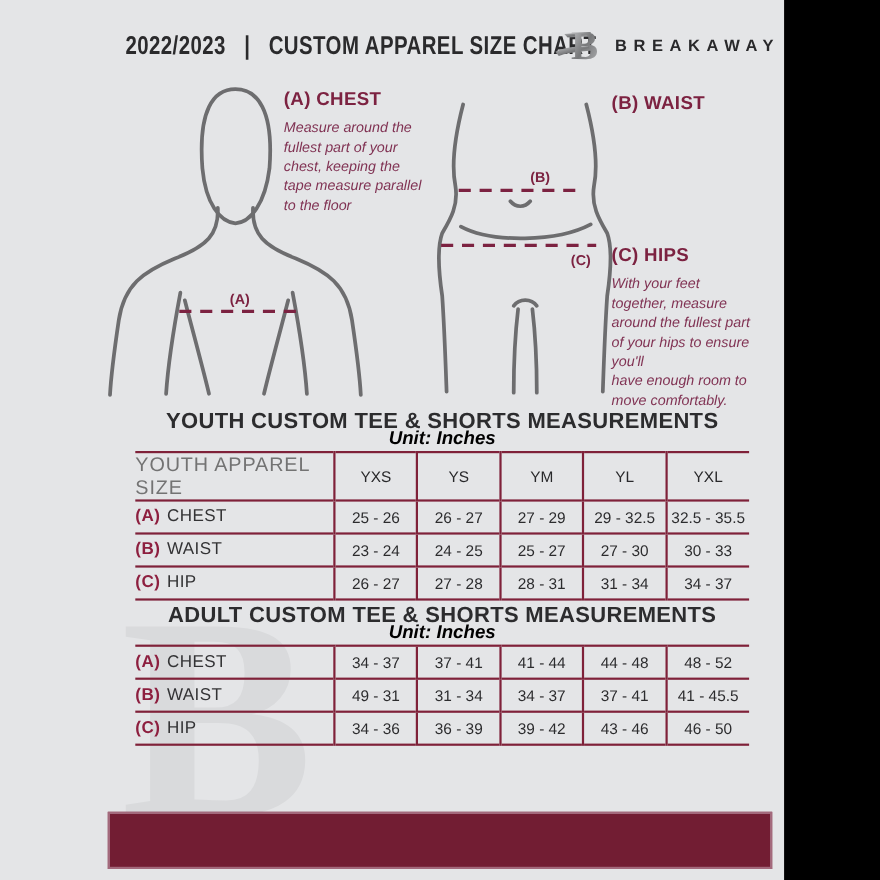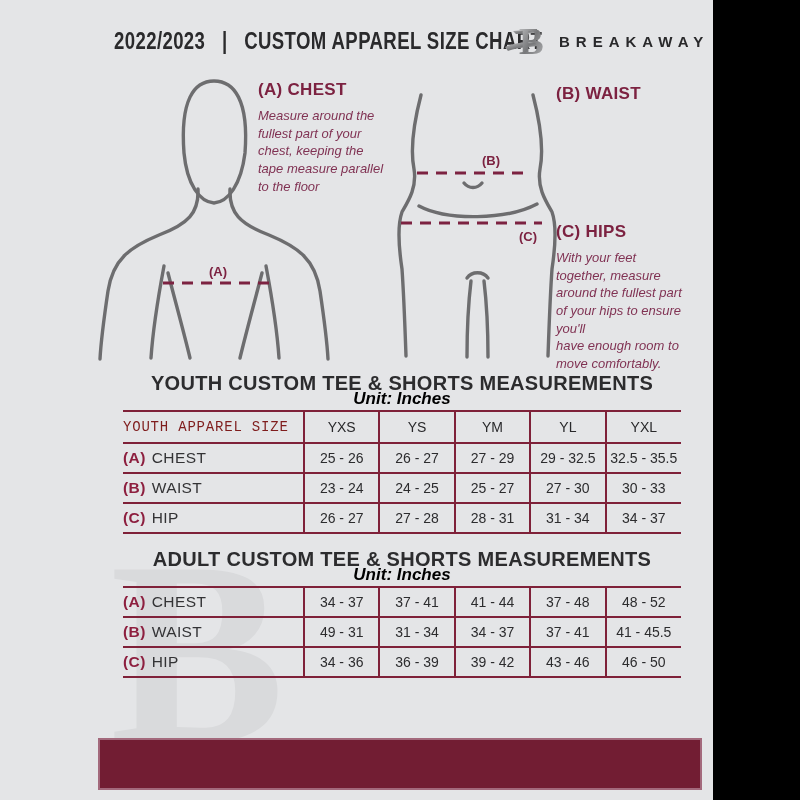--- a/index.html
+++ b/index.html
@@ -34,21 +34,21 @@
            font-style:italic;font-weight:bold;color:#000000;z-index:2;}
 
   table.size{position:absolute;left:123px;width:558px;border-collapse:collapse;
              table-layout:fixed;z-index:2;border-top:2px solid #7f2139;
              border-bottom:2px solid #7f2139;}
   table.size td{padding:0;vertical-align:middle;}
   table.size tr.r td{border-top:2px solid #7f2139;}
   table.size td.c{border-left:2px solid #7f2139;text-align:center;}
   table.size tr.h td{height:30px;}
   table.size tr.r td{height:28px;}
-  td.lblhead{font-size:14px;letter-spacing:.8px;color:#7f1d1d;padding-left:14px;font-family:Liberation Mono, monospace;}
+  td.lblhead{font-size:18px;letter-spacing:.8px;color:#737373;padding-left:14px;}
   td.sz{font-size:14px;font-weight:normal;color:#29292b;margin-top:8px;}
   td.lbl{font-size:15.5px;letter-spacing:.4px;color:#333335;padding-left:14px;}
   td.lbl .pfx{font-weight:bold;color:#8d1f3f;margin-right:6px;}
   td.val{font-size:14px;color:#2c2c2e;}
 
   #youth-title{top:372px;} #youth-sub{top:389px;} #youth-table{top:410px;}
   #adult-title{top:548px;} #adult-sub{top:565px;} #adult-table{top:586px;}
 
   .footer-bar{position:absolute;left:98px;top:738px;width:604px;height:52px;
               box-sizing:border-box;background:#721d33;border:2px solid #a3697c;z-index:3;}
@@ -186,21 +186,21 @@
           <col>
           <col>
           <col>
         </colgroup>
       <tbody>
       <tr class="r">
         <td class="lbl"><span class="pfx">(A)</span><span>CHEST</span></td>
         <td class="c val">34 - 37</td>
         <td class="c val">37 - 41</td>
         <td class="c val">41 - 44</td>
-        <td class="c val">37 - 48</td>
+        <td class="c val">44 - 48</td>
         <td class="c val">48 - 52</td>
       </tr>
       <tr class="r">
         <td class="lbl"><span class="pfx">(B)</span><span>WAIST</span></td>
         <td class="c val">49 - 31</td>
         <td class="c val">31 - 34</td>
         <td class="c val">34 - 37</td>
         <td class="c val">37 - 41</td>
         <td class="c val">41 - 45.5</td>
       </tr>

